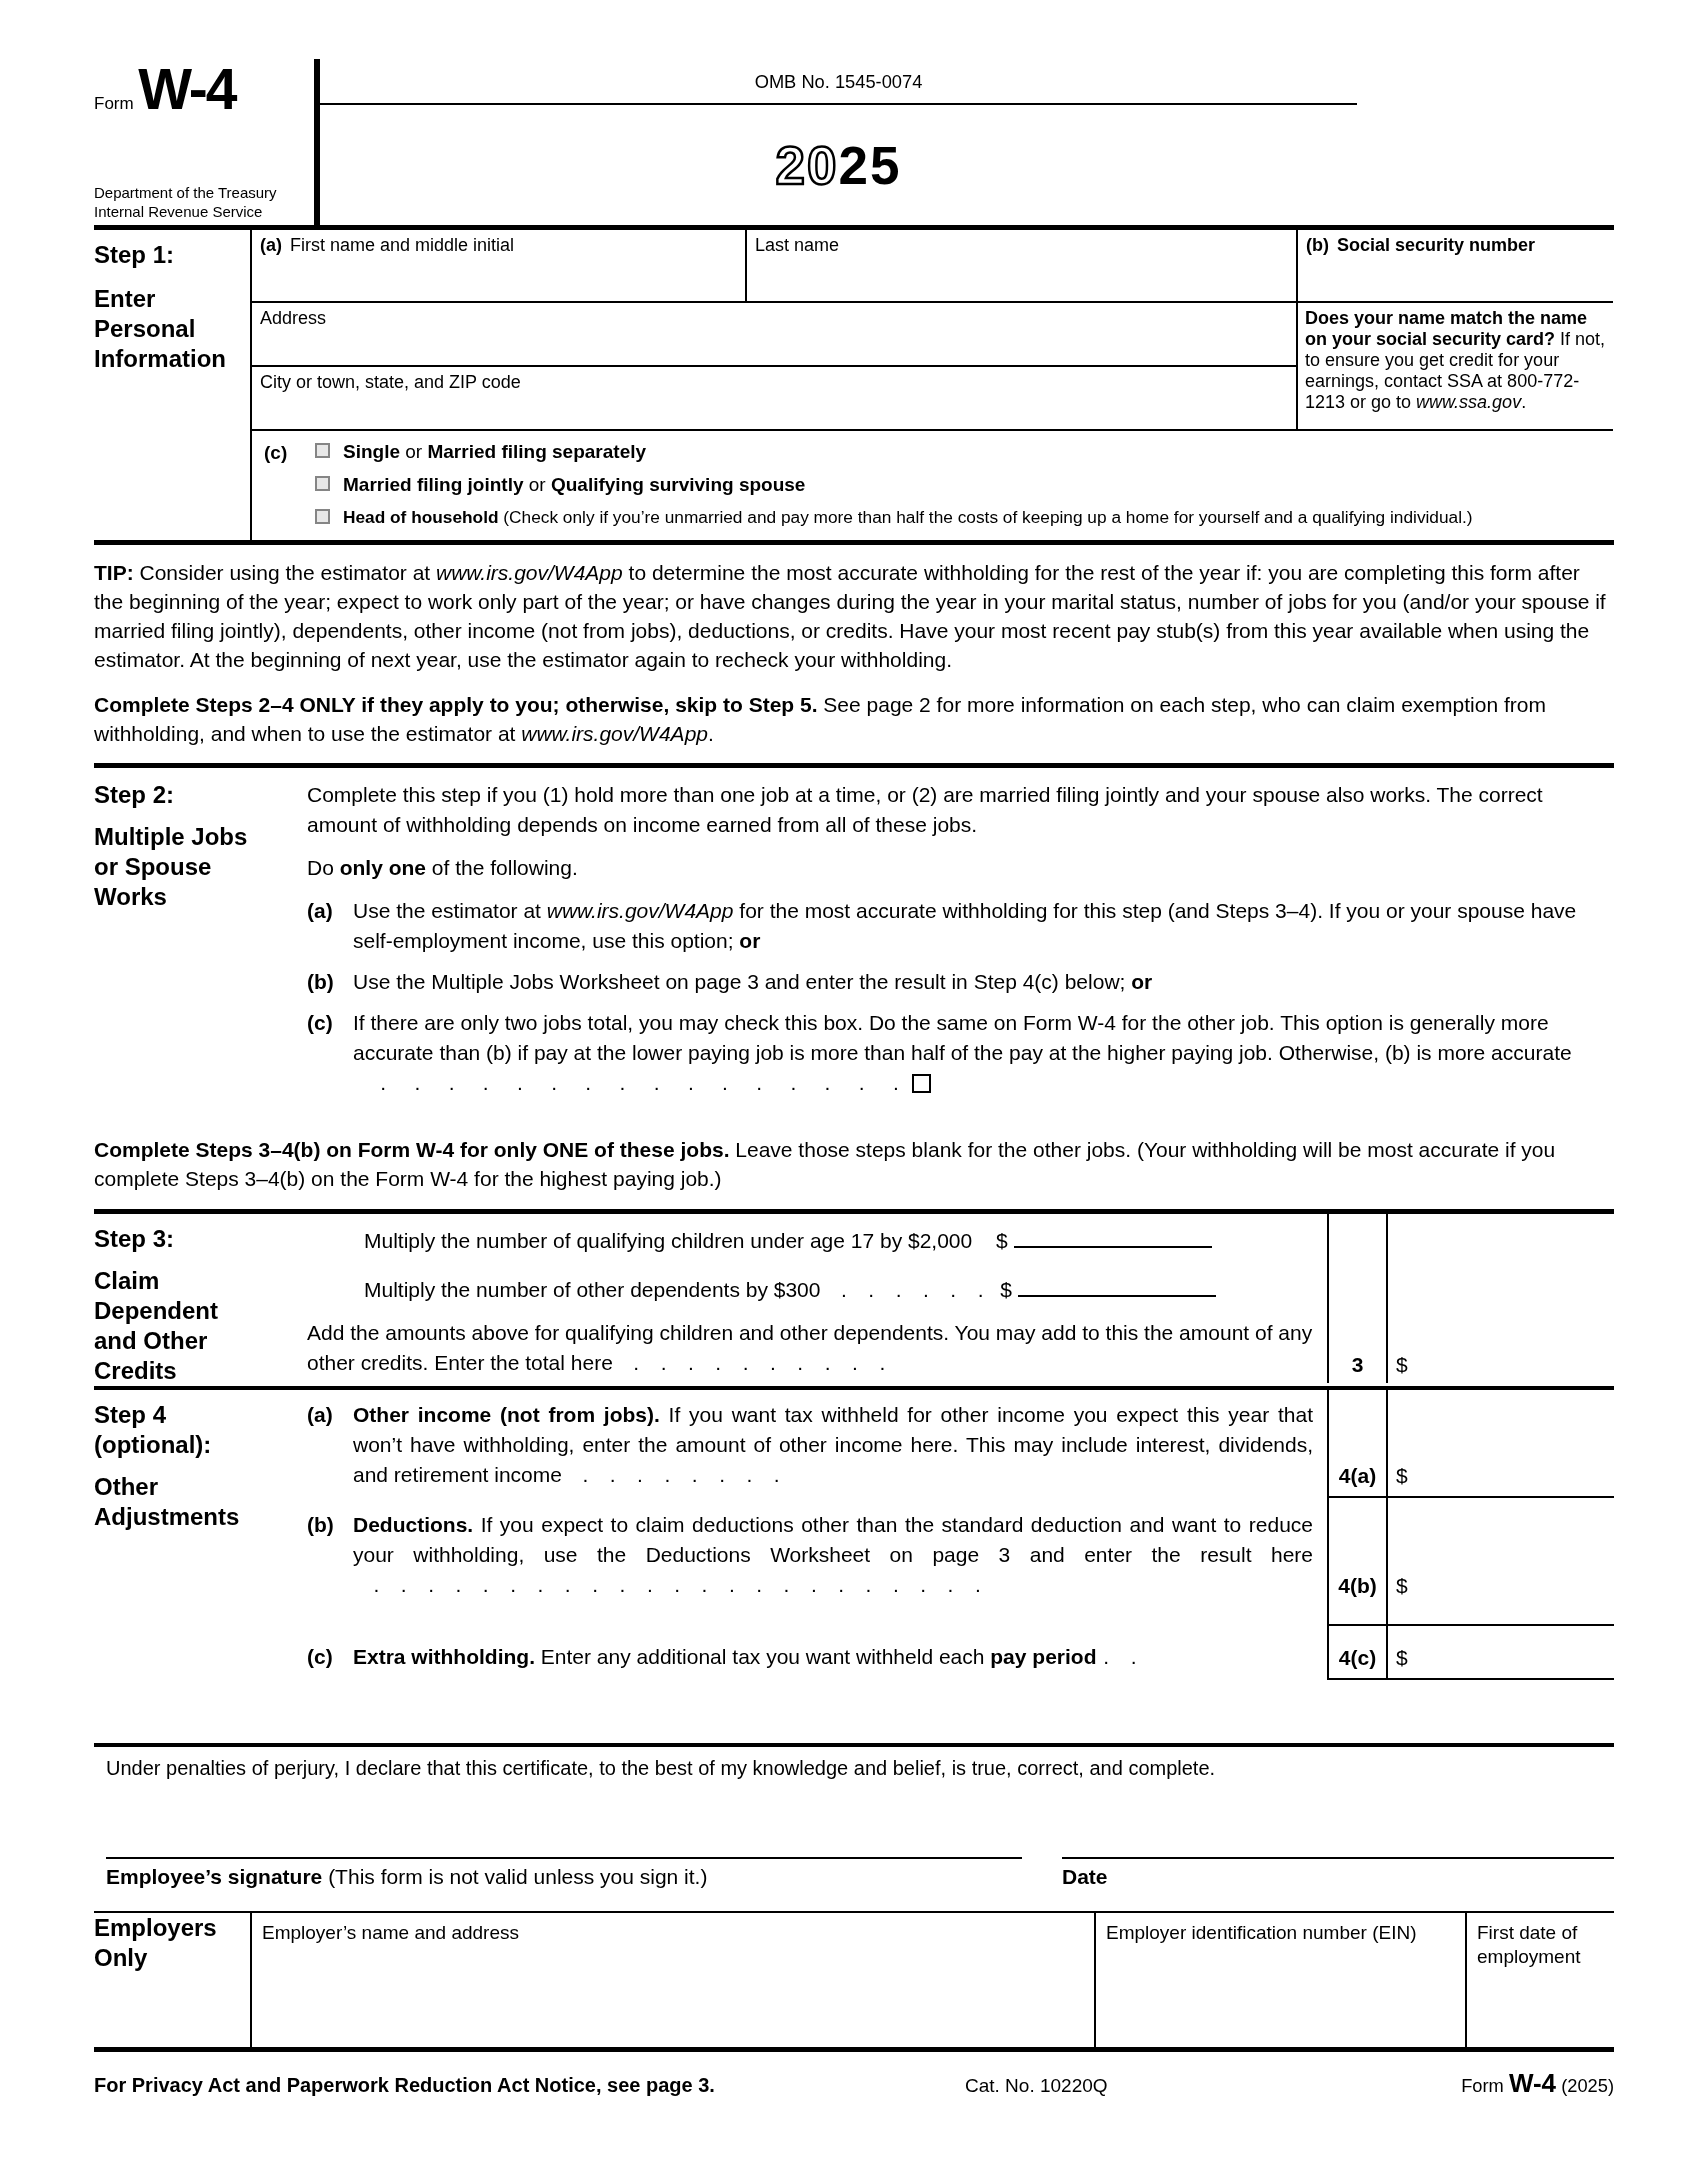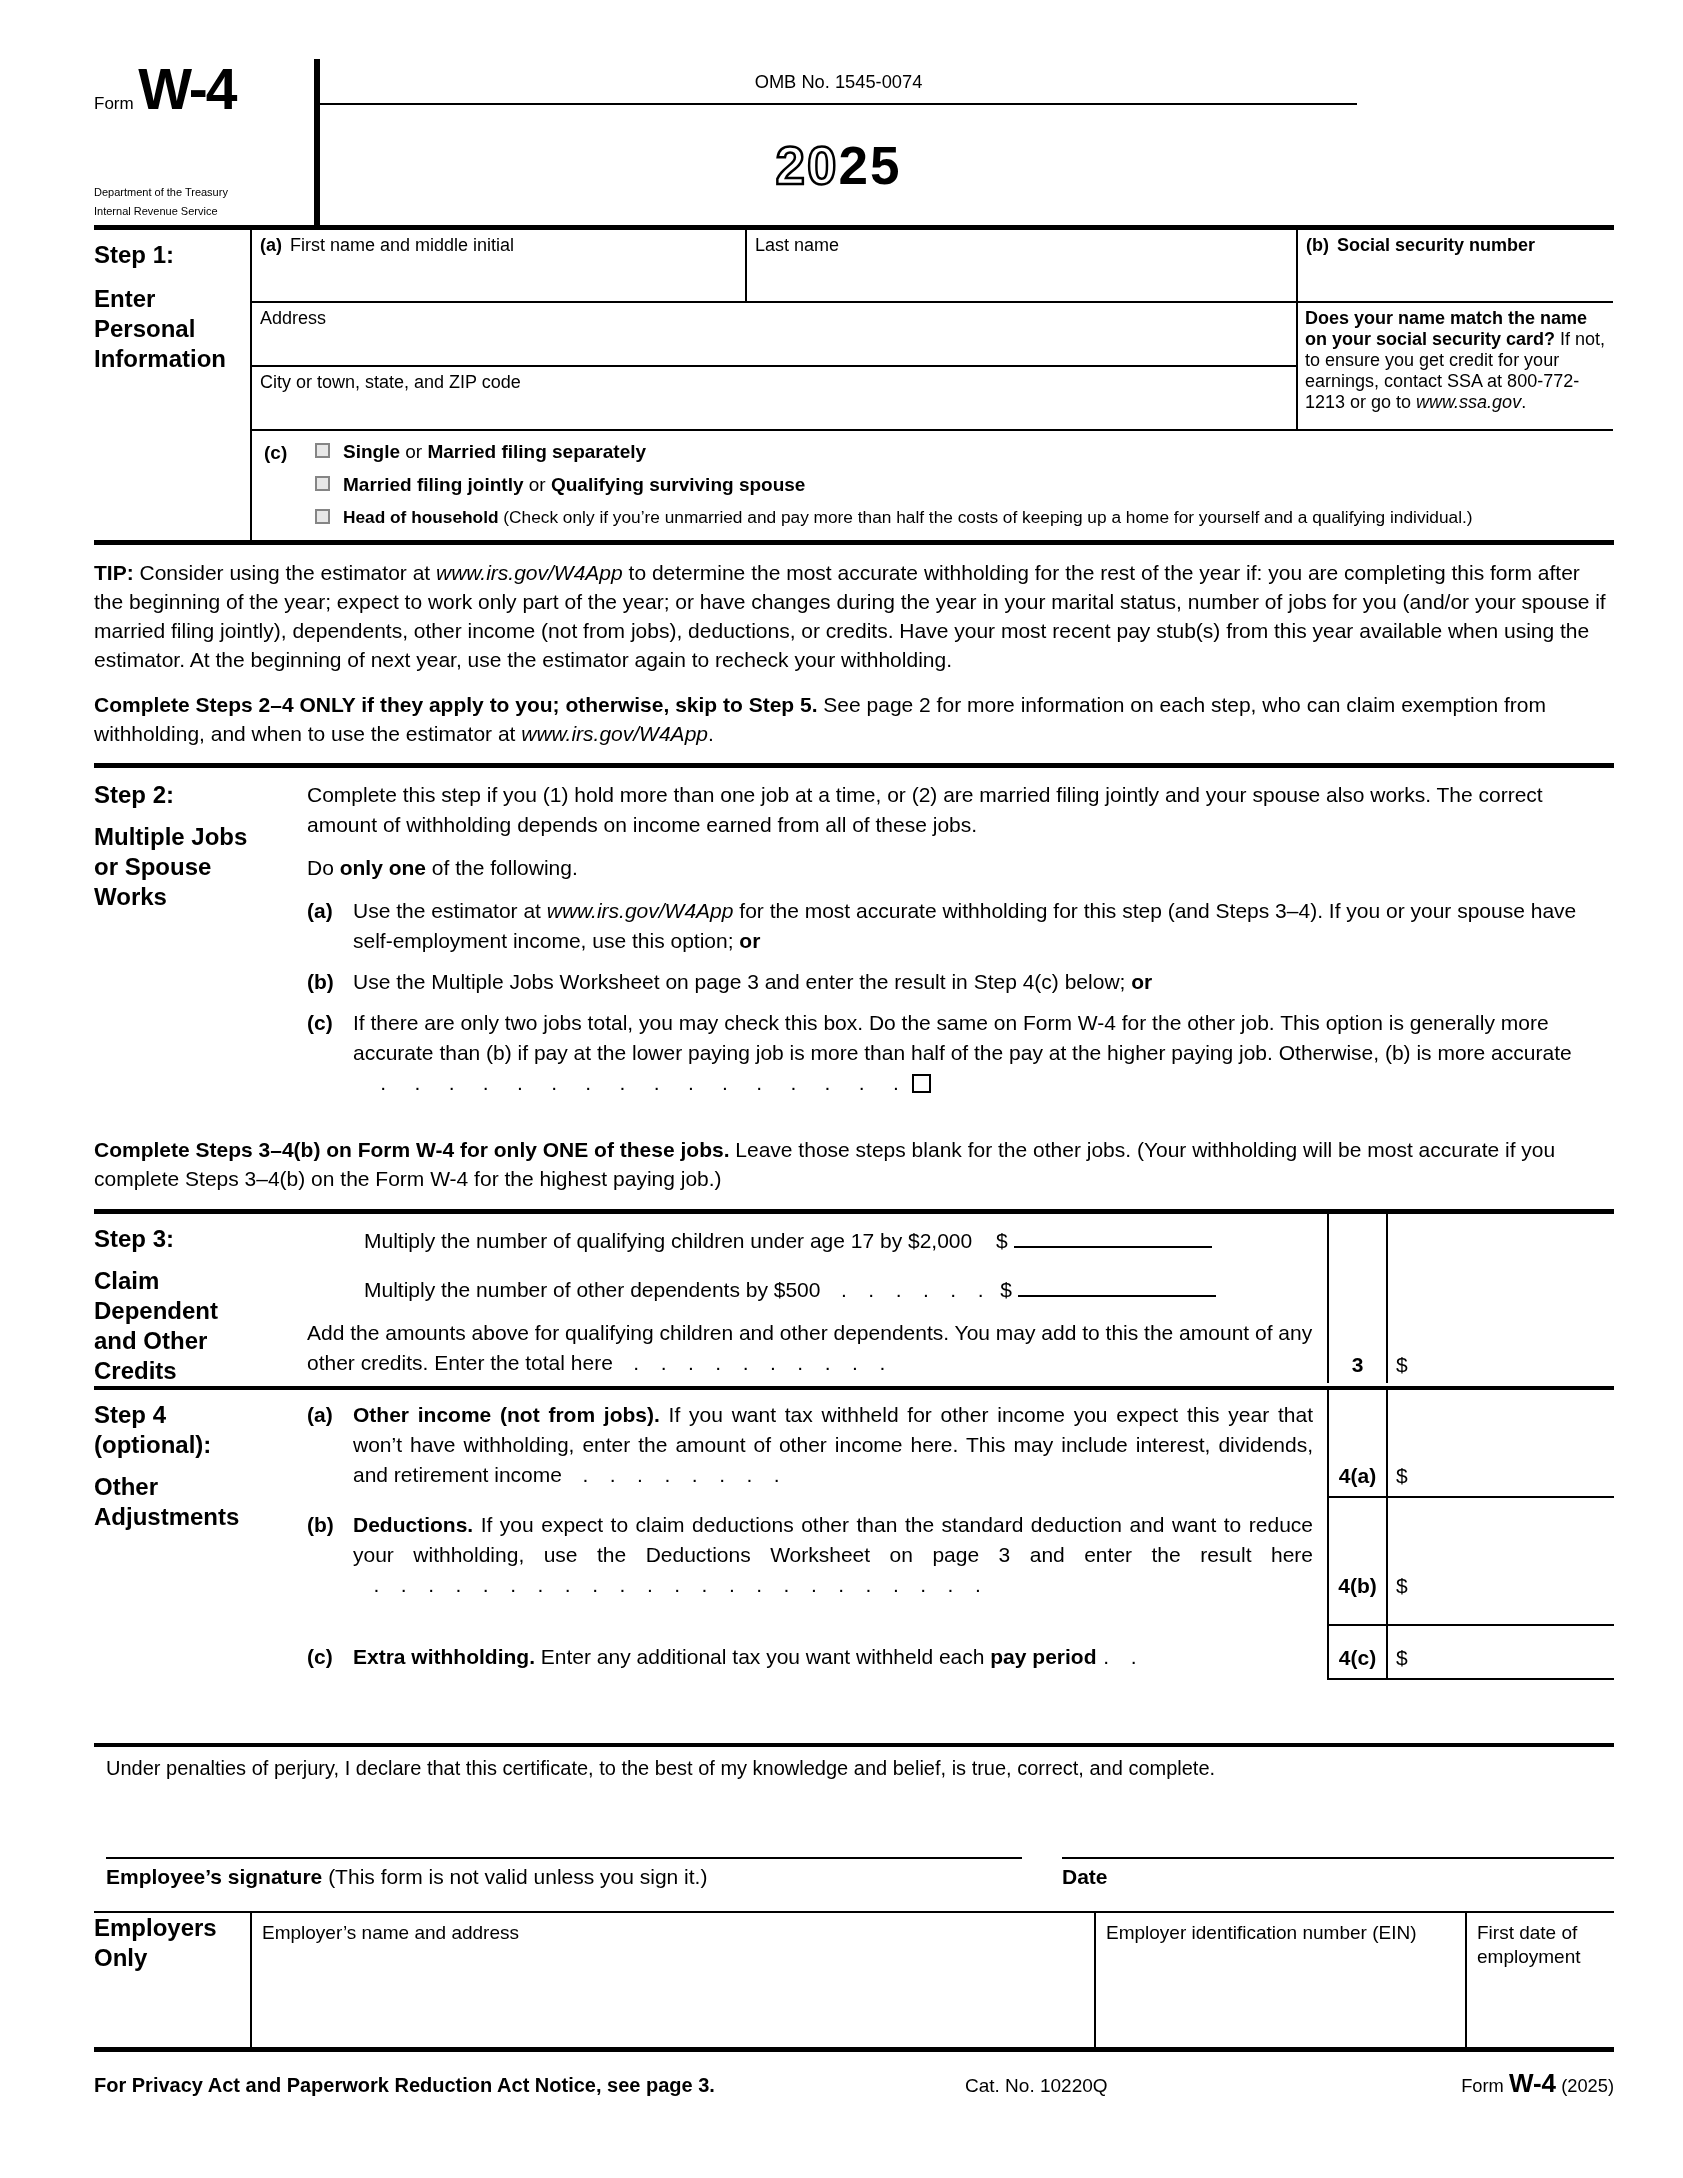--- a/index.html
+++ b/index.html
@@ -9,21 +9,21 @@
   .lines { white-space: pre-line; }
   .dots { white-space: pre; letter-spacing: 1px; }
   .b { font-weight: bold; }
   .i { font-style: italic; }
 
   
   .hdr { display: grid; grid-template-columns: 223px 1040px 257px; border-bottom: 5px solid #000; height: 171px; }
   .hdr-left { padding: 6px 8px 4px 0; border-right: 3px solid #000; display:flex; flex-direction:column; justify-content:space-between; }
   .form-word { font-size: 17px; }
   .form-num-big { font-size: 57px; font-weight: bold; letter-spacing: -2px; line-height: 48px; }
-  .agency { font-size: 11px; line-height: 19px; margin-top: 28px; }
+  .agency { font-size: 15px; line-height: 19px; margin-top: 28px; }
   .hdr-center { text-align: center; padding-top: 14px; }
   .hdr-title { font-size: 30px; font-weight: bold; margin-bottom: 8px; }
   .hdr-sub { font-size: 19.3px; font-weight: bold; line-height: 27px; }
   .hdr-right { border-left: 3px solid #000; display: flex; flex-direction: column; }
   .omb { font-size: 18.3px; text-align: center; padding: 12px 4px 10px; border-bottom: 2px solid #000; }
   .year { flex: 1; display: flex; align-items: center; justify-content: center; font-size: 53px; font-weight: bold; letter-spacing: 2px; }
   .y-outline { color: #fff; -webkit-text-stroke: 2.5px #000; }
   .y-solid { color: #000; }
 
   
@@ -229,21 +229,21 @@
       <div class="rrow" style="height:49px">
         <div class="rcontent indent" style="padding-top:12px">
           <span>Multiply the number of qualifying children under age 17 by $2,000</span>
           <span style="margin-left:18px">$</span><span class="blank"></span>
         </div>
         <div class="rnum"></div>
         <div class="ramt"></div>
       </div>
       <div class="rrow" style="height:49px">
         <div class="rcontent indent" style="padding-top:12px">
-          <span>Multiply the number of other dependents by $500</span><span class="dots">   .   .   .   .   .   .</span>
+          <span>Multiply the number of other dependents by $300</span><span class="dots">   .   .   .   .   .   .</span>
           <span style="margin-left:10px">$</span><span class="blank"></span>
         </div>
         <div class="rnum"></div>
         <div class="ramt"></div>
       </div>
       <div class="rrow" style="height:71px">
         <div class="rcontent pb6" style="padding-top:6px"><span>Add the amounts above for qualifying children and other dependents. You may add to this the amount of any other credits. Enter the total here</span><span class="dots">   .   .   .   .   .   .   .   .   .   .</span></div>
         <div class="rnum pb6">3</div>
         <div class="ramt pb6">
             <span>$</span>

